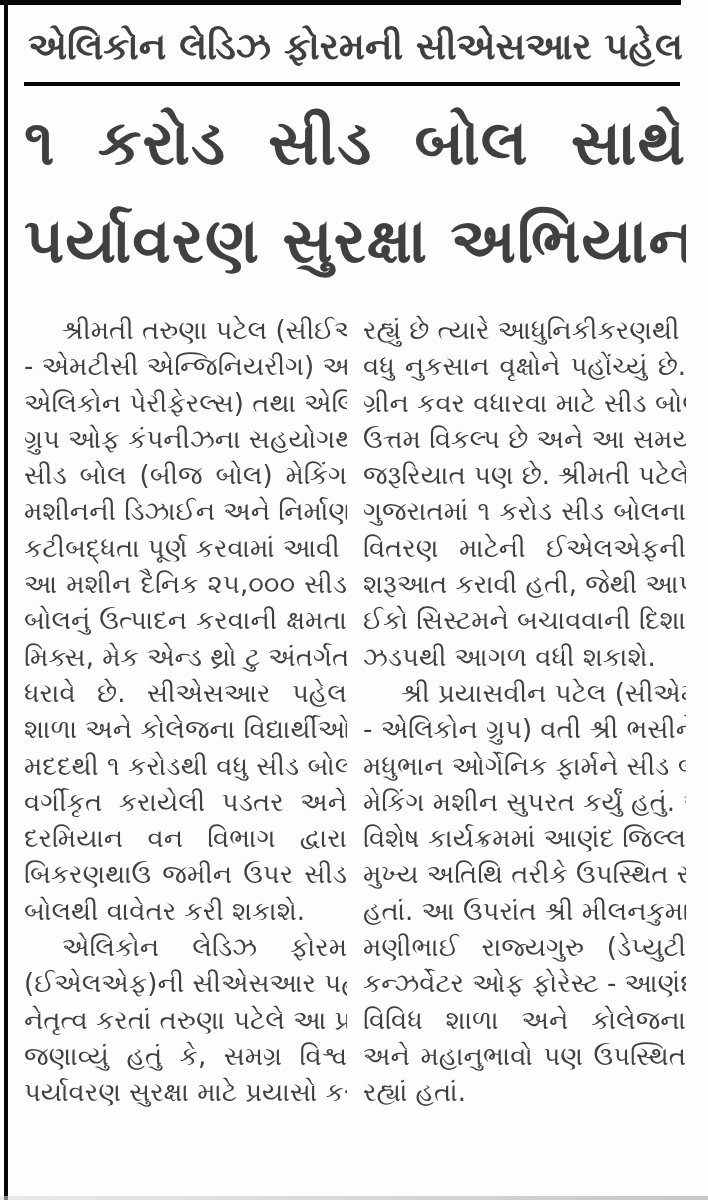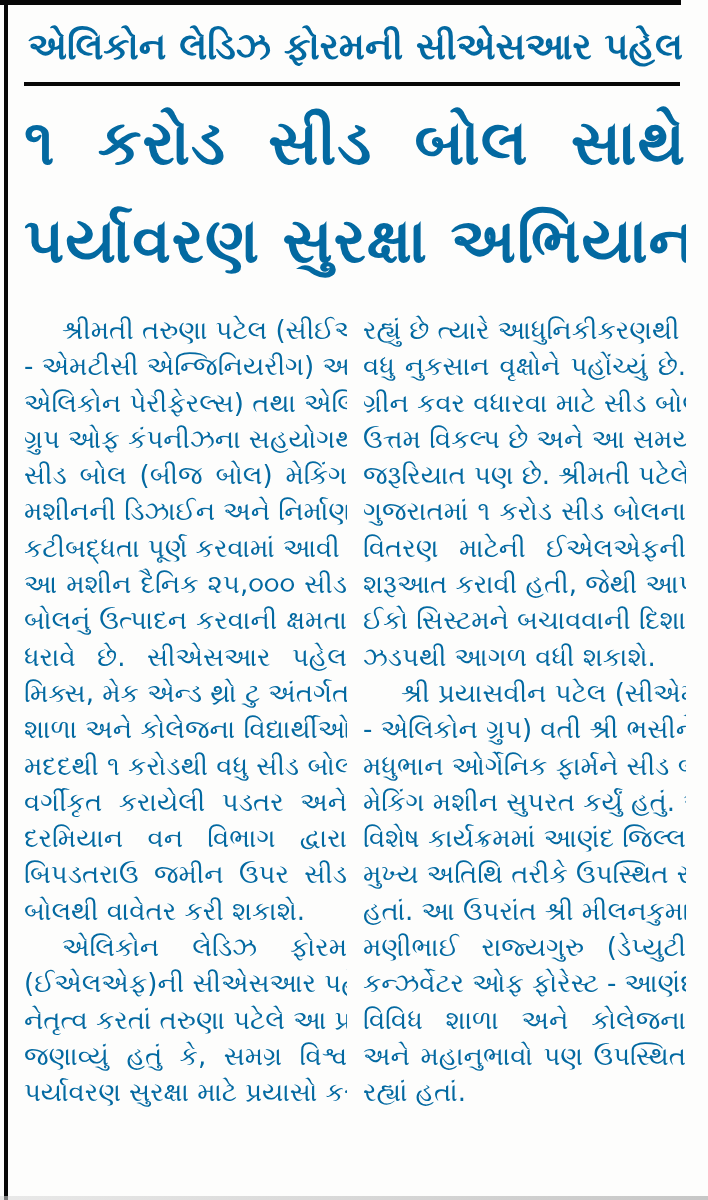--- a/index.html
+++ b/index.html
@@ -3,21 +3,21 @@
 <meta charset="utf-8">
 <style>
   html, body { margin: 0; padding: 0; background: #ffffff; }
   .clip {
     position: relative;
     width: 708px;
     height: 1200px;
     background: #fdfdfc;
     overflow: hidden;
     font-family: "DejaVu Sans", sans-serif;
-    color: #0369a1;
+    color: #404040;
     box-sizing: border-box;
   }
   .border-top {
     position: absolute; top: 0; left: 0;
     width: 681px; height: 5px; background: #070707;
   }
   .border-left {
     position: absolute; top: 0; left: 4px;
     width: 4px; height: 100%; background: #070707;
   }
@@ -96,27 +96,27 @@
       <div class="col">
           <div class="line indent">શ્રીમતી તરુણા પટેલ (સીઈઓ</div>
           <div class="line">- એમટીસી એન્જિનિયરીગ) અને</div>
           <div class="line">એલિકોન પેરીફેરલ્સ) તથા એલિકોન</div>
           <div class="line">ગ્રુપ ઓફ કંપનીઝના સહયોગથી</div>
           <div class="line">સીડ બોલ (બીજ બોલ) મેકિંગ</div>
           <div class="line">મશીનની ડિઝાઈન અને નિર્માણની</div>
           <div class="line">કટીબદ્ધતા પૂર્ણ કરવામાં આવી છે.</div>
           <div class="line">આ મશીન દૈનિક ૨૫,૦૦૦ સીડ</div>
           <div class="line">બોલનું ઉત્પાદન કરવાની ક્ષમતા</div>
+          <div class="line">મિક્સ, મેક એન્ડ થ્રો ટુ અંતર્ગત</div>
           <div class="line">ધરાવે છે. સીએસઆર પહેલ</div>
-          <div class="line">મિક્સ, મેક એન્ડ થ્રો ટુ અંતર્ગત</div>
           <div class="line">શાળા અને કોલેજના વિદ્યાર્થીઓની</div>
           <div class="line">મદદથી ૧ કરોડથી વધુ સીડ બોલનું</div>
           <div class="line">વર્ગીકૃત કરાયેલી પડતર અને</div>
           <div class="line">દરમિયાન વન વિભાગ દ્વારા</div>
-          <div class="line">બિપડતરાઉ જમીન ઉપર સીડ</div>
+          <div class="line">બિકરણથાઉ જમીન ઉપર સીડ</div>
           <div class="line end">બોલથી વાવેતર કરી શકાશે.</div>
           <div class="line indent">એલિકોન લેડિઝ ફોરમ</div>
           <div class="line">(ઈએલએફ)ની સીએસઆર પહેલનું</div>
           <div class="line">નેતૃત્વ કરતાં તરુણા પટેલે આ પ્રસંગે</div>
           <div class="line">જણાવ્યું હતું કે, સમગ્ર વિશ્વ</div>
           <div class="line">પર્યાવરણ સુરક્ષા માટે પ્રયાસો કરી</div>
         </div>
       <div class="col">
           <div class="line">રહ્યું છે ત્યારે આધુનિકીકરણથી સૌથી</div>
           <div class="line">વધુ નુકસાન વૃક્ષોને પહોંચ્યું છે.</div>

